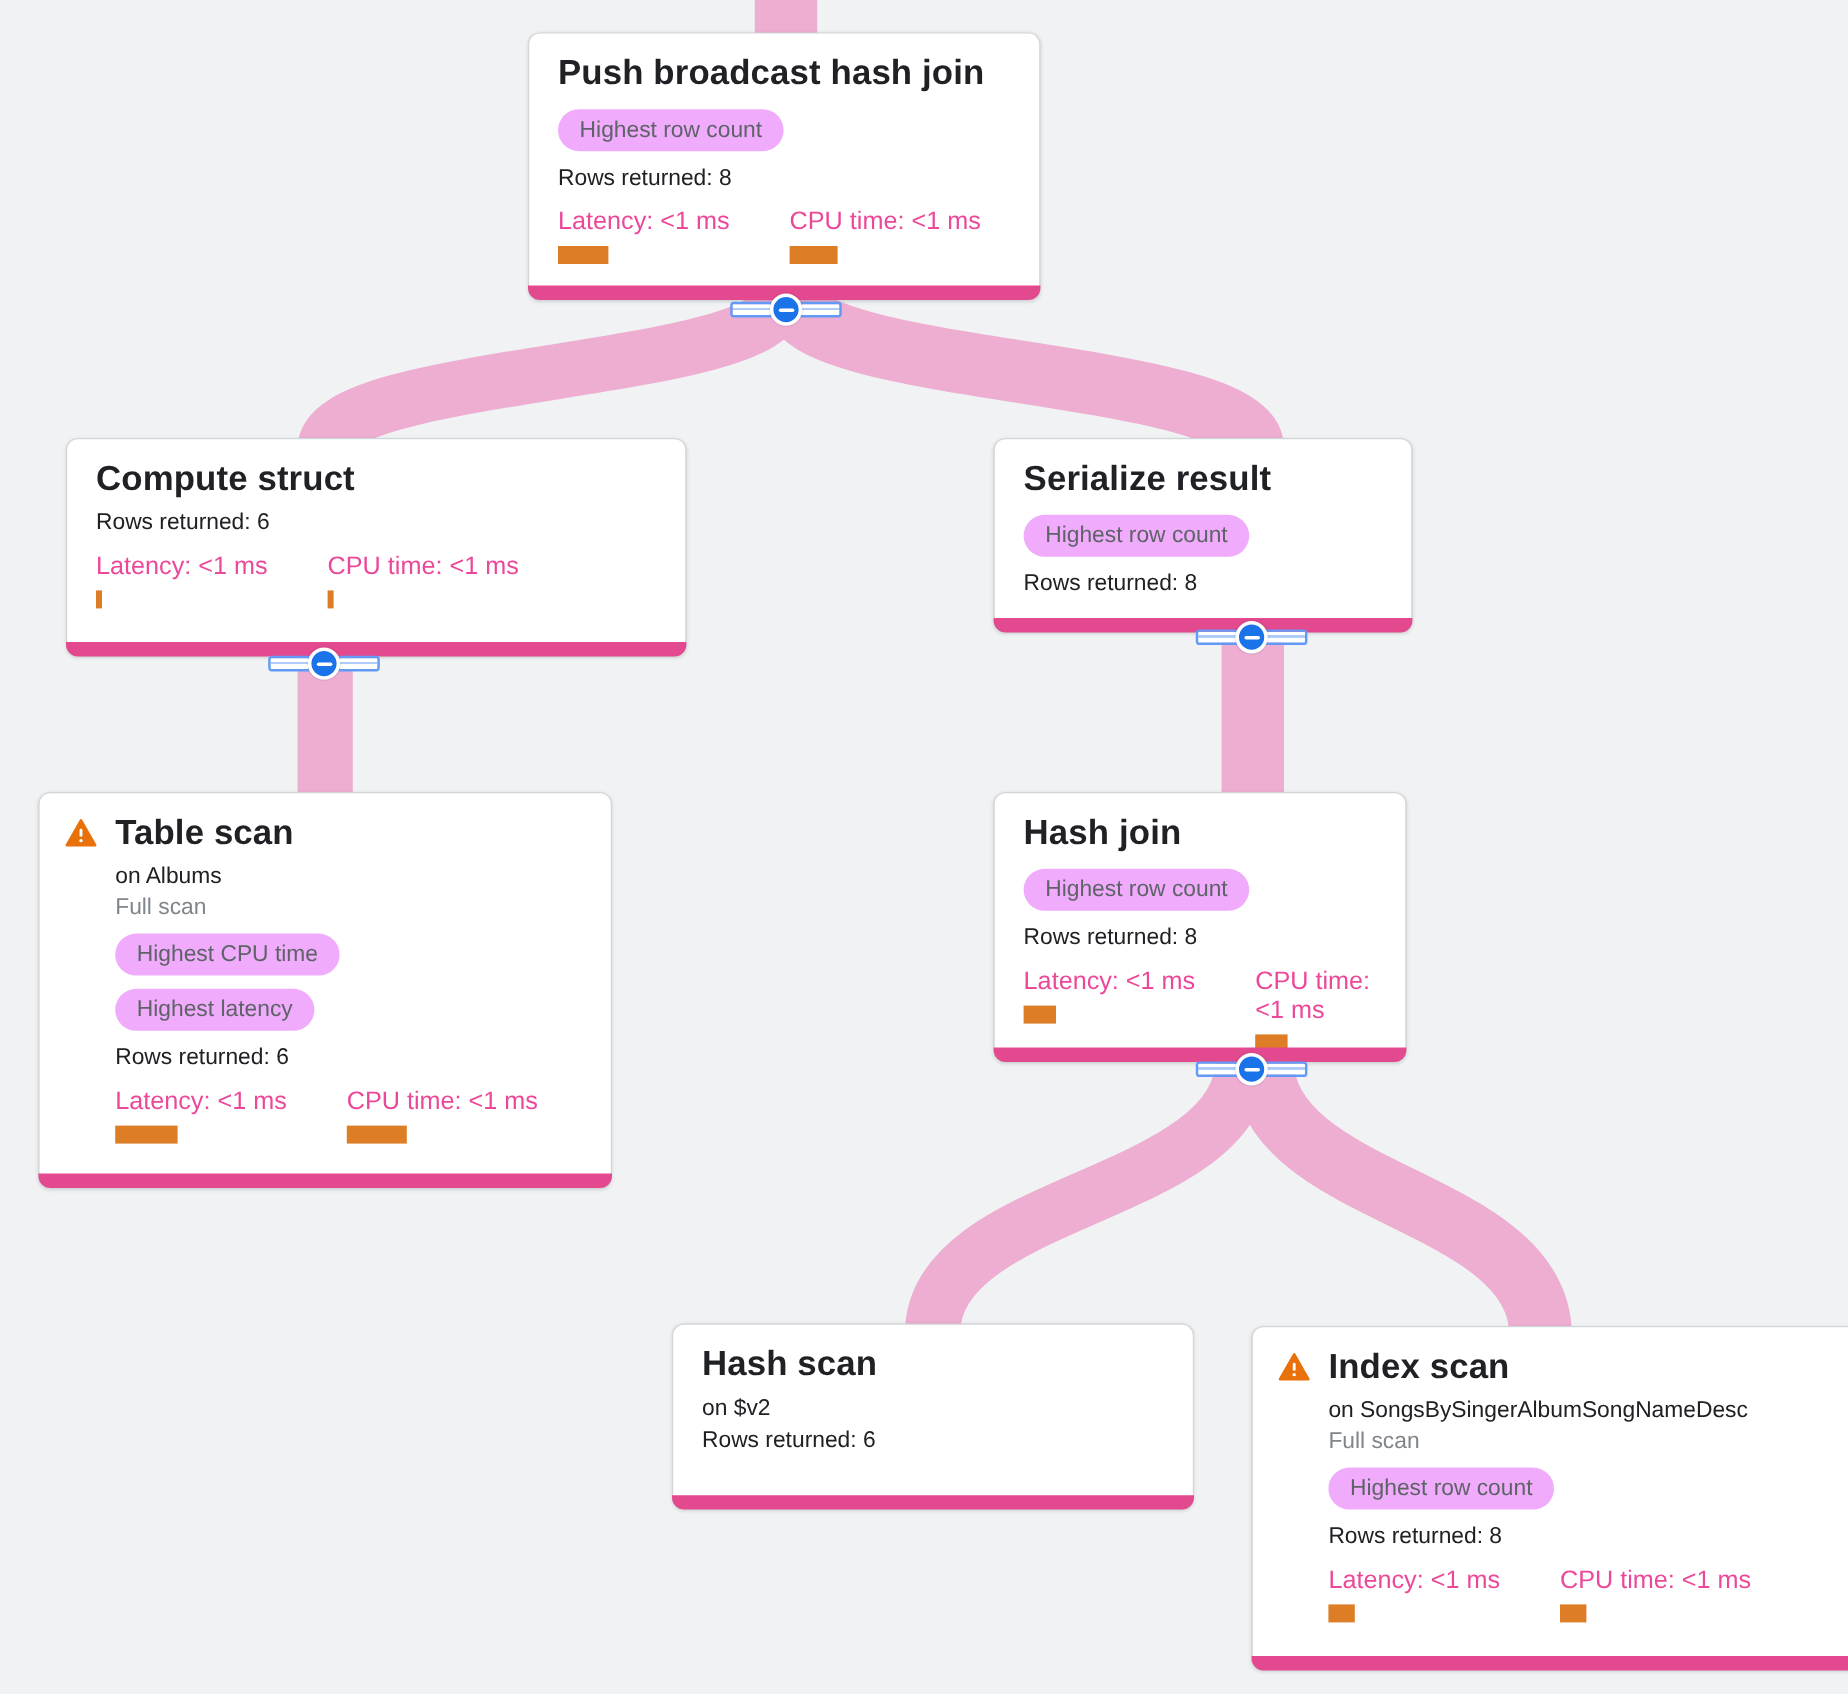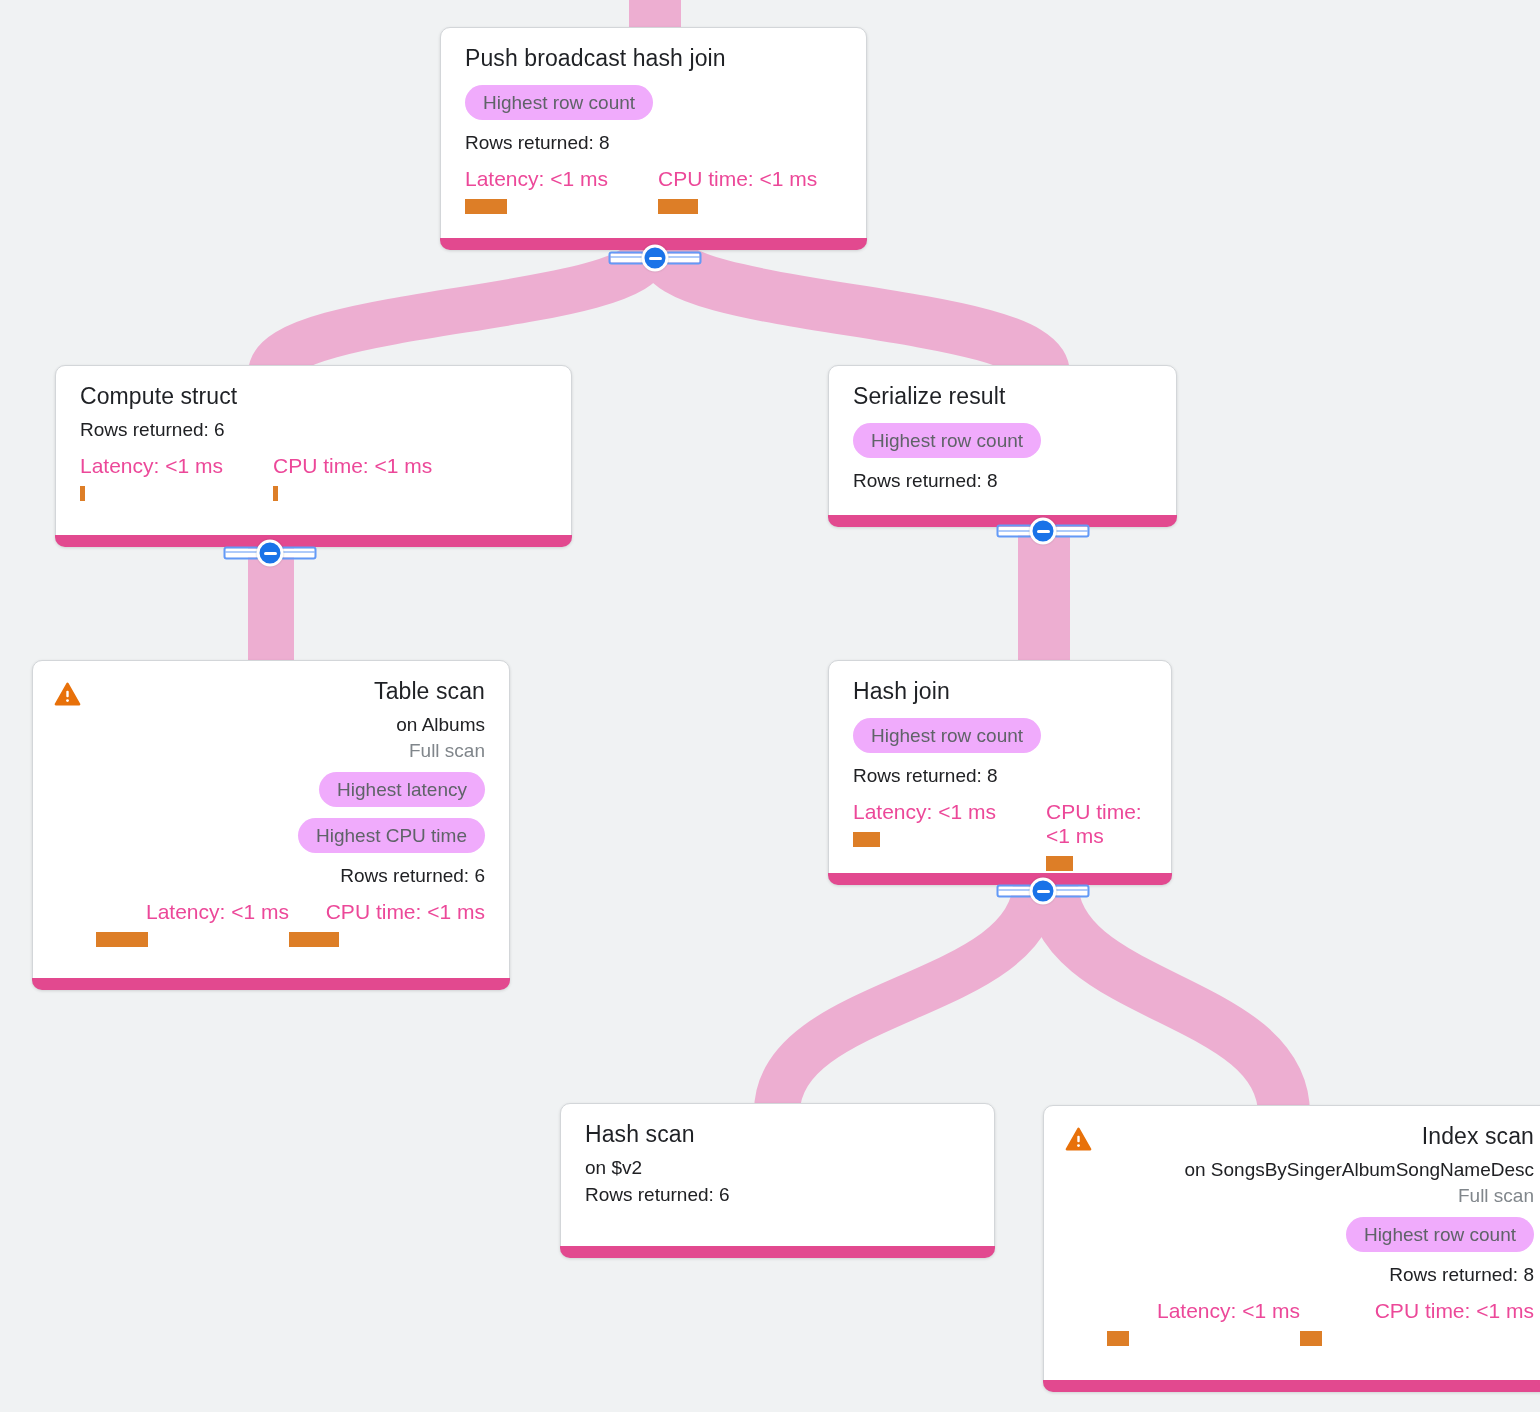--- a/index.html
+++ b/index.html
@@ -13,24 +13,24 @@
   svg.links path { fill:none; stroke:#edaed1; }
 
   .card {
     position:absolute; z-index:1;
     background:#ffffff;
     border:1px solid #d3d6d9;
     border-radius:10px;
     box-shadow:0 1px 3px rgba(60,64,67,.18);
   }
   .card-body { position:relative; padding:17px 24px 0 24px; height:100%; }
-  .card.warn .card-body { padding-left:63px;text-align:right; }
+  .card.warn .card-body { padding-left:63px; }
   .warn-icon { position:absolute; left:21px; top:21px; width:27px; height:24px; }
   .title {
-    font-size:23px; font-weight:400; color:#1f2125;
+    font-size:29px; font-weight:700; color:#1f2125;
     letter-spacing:.1px; margin-bottom:9px;
   }
   .subtitle { font-size:19px; color:#202124; margin:3px 0 4px 0; }
   .scantype { font-size:19px; color:#80868b; margin:2px 0 6px 0; }
   .badge {
     display:inline-block; background:#f0abfc; color:#5f6368;
     font-size:19px; line-height:1; padding:8px 18px;
     border-radius:19px; margin:4px 0 7px 0;
   }
   .badge-row { line-height:1; }
@@ -128,22 +128,22 @@
   <div class="card warn" style="left:32px; top:660px; width:478px; height:330px">
     <div class="card-body">
       <svg class="warn-icon" viewBox="0 0 24 22">
         <path d="M12 1.5 L22.8 20.5 H1.2 Z" fill="#e8710a" stroke="#e8710a" stroke-width="2" stroke-linejoin="round"></path>
         <rect x="10.9" y="8" width="2.2" height="6" rx="1" fill="#ffffff"></rect>
         <circle cx="12" cy="17" r="1.3" fill="#ffffff"></circle>
       </svg>
       <div class="title">Table scan</div>
       <div class="subtitle">on Albums</div>
       <div class="scantype">Full scan</div>
+      <div class="badge-row"><span class="badge">Highest CPU time</span></div>
       <div class="badge-row"><span class="badge">Highest latency</span></div>
-      <div class="badge-row"><span class="badge">Highest CPU time</span></div>
       <div class="rows">Rows returned: 6</div>
       <div class="metrics">
         <div>
           <span class="metric-label">Latency: &lt;1 ms</span>
           <span class="metric-bar" style="width:52px"></span>
         </div>
         <div>
           <span class="metric-label">CPU time: &lt;1 ms</span>
           <span class="metric-bar" style="width:50px"></span>
         </div>

